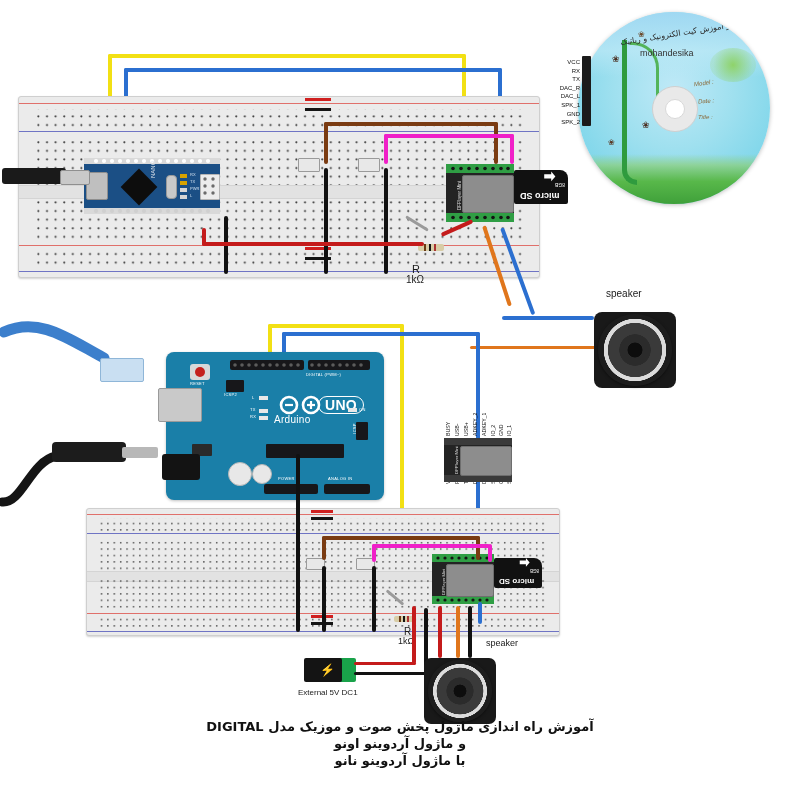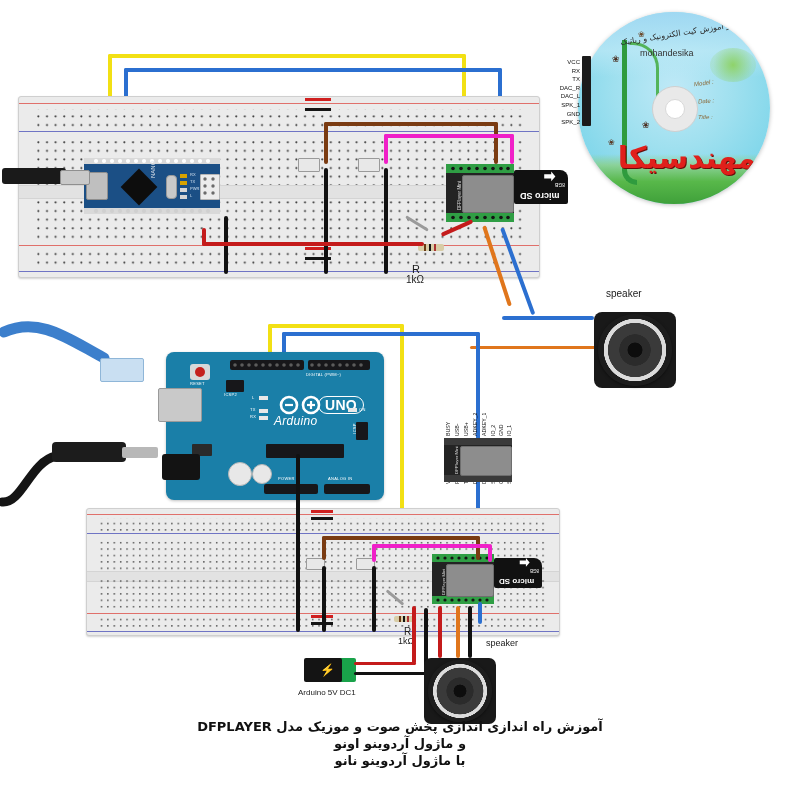--- a/index.html
+++ b/index.html
@@ -90,22 +90,20 @@
 
   <span class="cdBrand" style="left:62px;top:36px;">mohandesika</span>
 
   <span class="cdField" style="left:116px;top:68px;transform:rotate(-8deg);">Model :</span>
   <span class="cdField" style="left:120px;top:86px;transform:rotate(-4deg);">Date :</span>
   <span class="cdField" style="left:120px;top:102px;">Title :</span>
 
   <div class="cdHole2" style="left:74px;top:74px;width:44px;height:44px;"></div>
   <div class="cdHole" style="left:87px;top:87px;width:18px;height:18px;"></div>
 
-  <span class="cdFa" style="left:34px;top:128px;width:150px;text-align:center;font-size:30px;font-weight:bold;
-               color:#e0201b;text-shadow:1px 1px 0 #6a0b08;">مهندسیکا</span>
 </div>
 
 <div class="pinlist" style="left:528px;top:58px;width:52px;">
   <div>VCC</div>
   <div>RX</div>
   <div>TX</div>
   <div>DAC_R</div>
   <div>DAC_L</div>
   <div>SPK_1</div>
   <div>GND</div>
@@ -342,21 +340,21 @@
         <circle cx="15" cy="11" r="8"></circle>
           <circle cx="37" cy="11" r="8"></circle>
       </g>
       <g stroke="#ffffff" stroke-width="2.2">
         <line x1="11" y1="11" x2="19" y2="11"></line>
         <line x1="33" y1="11" x2="41" y2="11"></line>
         <line x1="37" y1="7" x2="37" y2="15"></line>
       </g>
     </svg>
     <span class="unoTxt" style="left:152px;top:44px;font-size:14px;font-weight:bold;border:1.5px solid #fff;border-radius:11px;padding:0 6px;">UNO</span>
-    <span class="unoTxt" style="left:108px;top:62px;font-size:12px;font-style:italic;">Arduino</span>
+    <span class="unoTxt" style="left:108px;top:62px;font-size:10px;">Arduino</span>
 
     <div class="abs" style="left:93px;top:44px;width:9px;height:4px;background:#e8e8e8;"></div>
     <div class="abs" style="left:93px;top:57px;width:9px;height:4px;background:#e8e8e8;"></div>
     <div class="abs" style="left:93px;top:64px;width:9px;height:4px;background:#e8e8e8;"></div>
     <div class="abs" style="left:182px;top:56px;width:9px;height:4px;background:#e8e8e8;"></div>
     <span class="unoTxt" style="left:86px;top:43px;font-size:4px;">L</span>
     <span class="unoTxt" style="left:84px;top:55px;font-size:4px;">TX</span>
     <span class="unoTxt" style="left:84px;top:62px;font-size:4px;">RX</span>
     <span class="unoTxt" style="left:193px;top:55px;font-size:4px;">ON</span>
 
@@ -504,28 +502,28 @@
   <div class="w" style="left:384px;top:296px;width:22px;height:3px;background:#9a9a9a;transform:rotate(40deg);"></div>
 
   <div class="w" style="left:438px;top:306px;width:4px;height:52px;background:#c41b1b;"></div>
   <div class="w" style="left:468px;top:306px;width:4px;height:52px;background:#111;"></div>
   <div class="w" style="left:456px;top:306px;width:4px;height:52px;background:#e0761c;"></div>
   <div class="w" style="left:478px;top:302px;width:4px;height:22px;background:#2b6fd0;"></div>
 
   <div class="dc" style="left:310px;top:358px;width:46px;height:24px;"></div>
   <div class="dcBody" style="left:304px;top:358px;width:38px;height:24px;"></div>
   <span class="bolt" style="left:320px;top:364px;">⚡</span>
-  <span class="lbl" style="left:298px;top:388px;font-size:8px;">Arduino 5V DC1</span>
+  <span class="lbl" style="left:298px;top:388px;font-size:8px;">External 5V DC1</span>
   <div class="w" style="left:354px;top:362px;width:62px;height:3px;background:#c41b1b;"></div>
   <div class="w" style="left:354px;top:372px;width:72px;height:3px;background:#111;"></div>
   <div class="w" style="left:412px;top:306px;width:4px;height:58px;background:#c41b1b;"></div>
   <div class="w" style="left:424px;top:308px;width:4px;height:66px;background:#111;"></div>
 
   <span class="lbl" style="left:486px;top:338px;font-size:9px;">speaker</span>
   <div class="spkTab" style="left:424px;top:358px;width:72px;height:66px;border-radius:7px;"></div>
   <div class="spk" style="left:428px;top:360px;width:64px;height:62px;"></div>
 </div>
 
 <div class="caption" style="top:718px;">
-  <div class="capline">آموزش راه اندازی اندازی پخش صوت و موزیک مدل  DFPLAYER</div>
+  <div class="capline">آموزش راه اندازی ماژول پخش صوت و موزیک مدل  DIGITAL</div>
   <div class="capline">و ماژول آردوینو اونو</div>
   <div class="capline">با ماژول آردوینو نانو</div>
 </div>
 
 </body></html>

